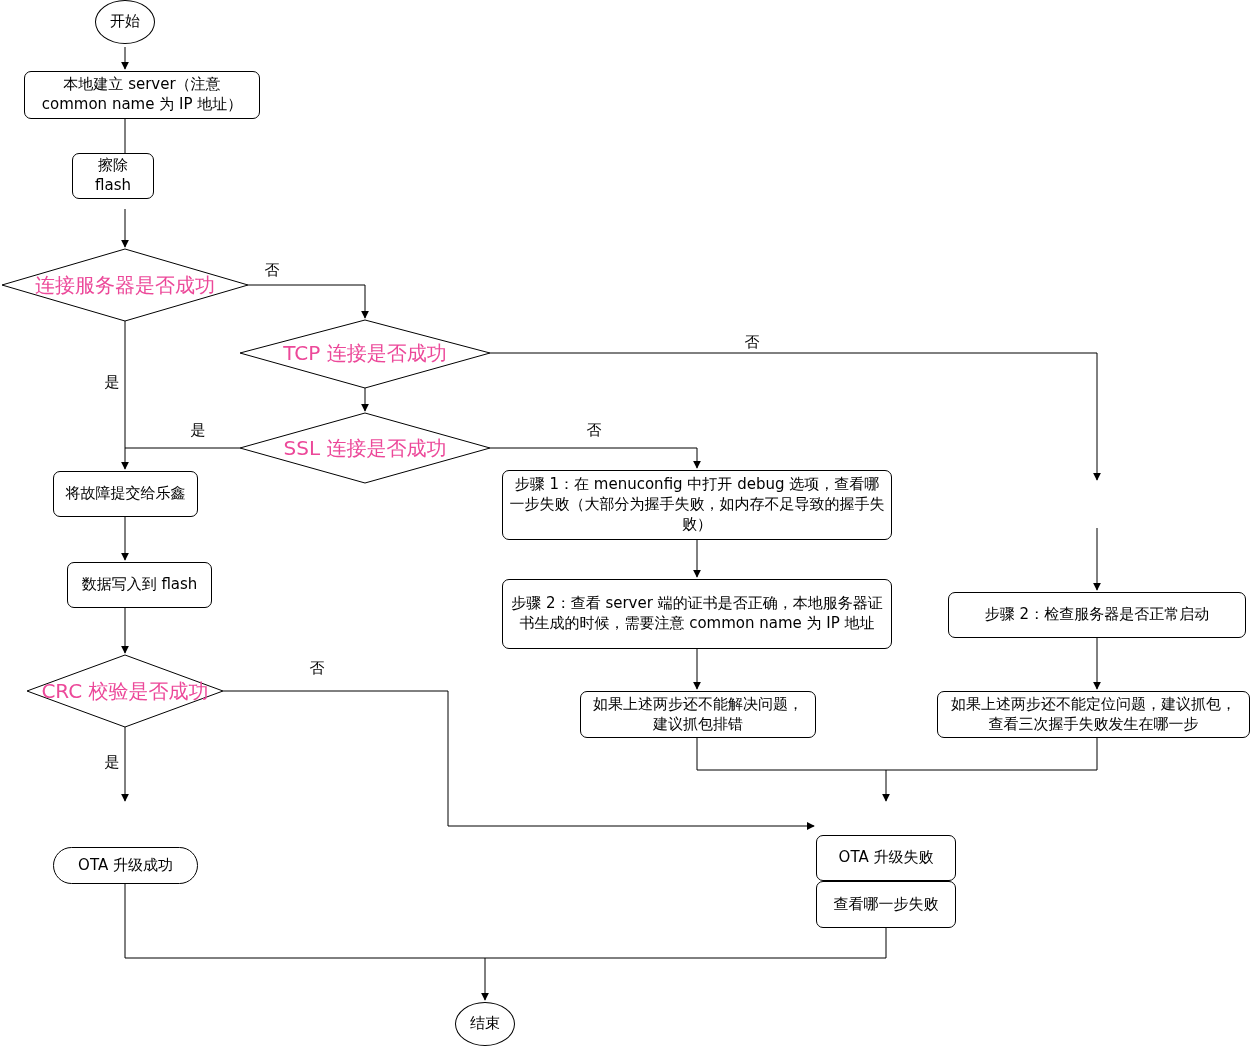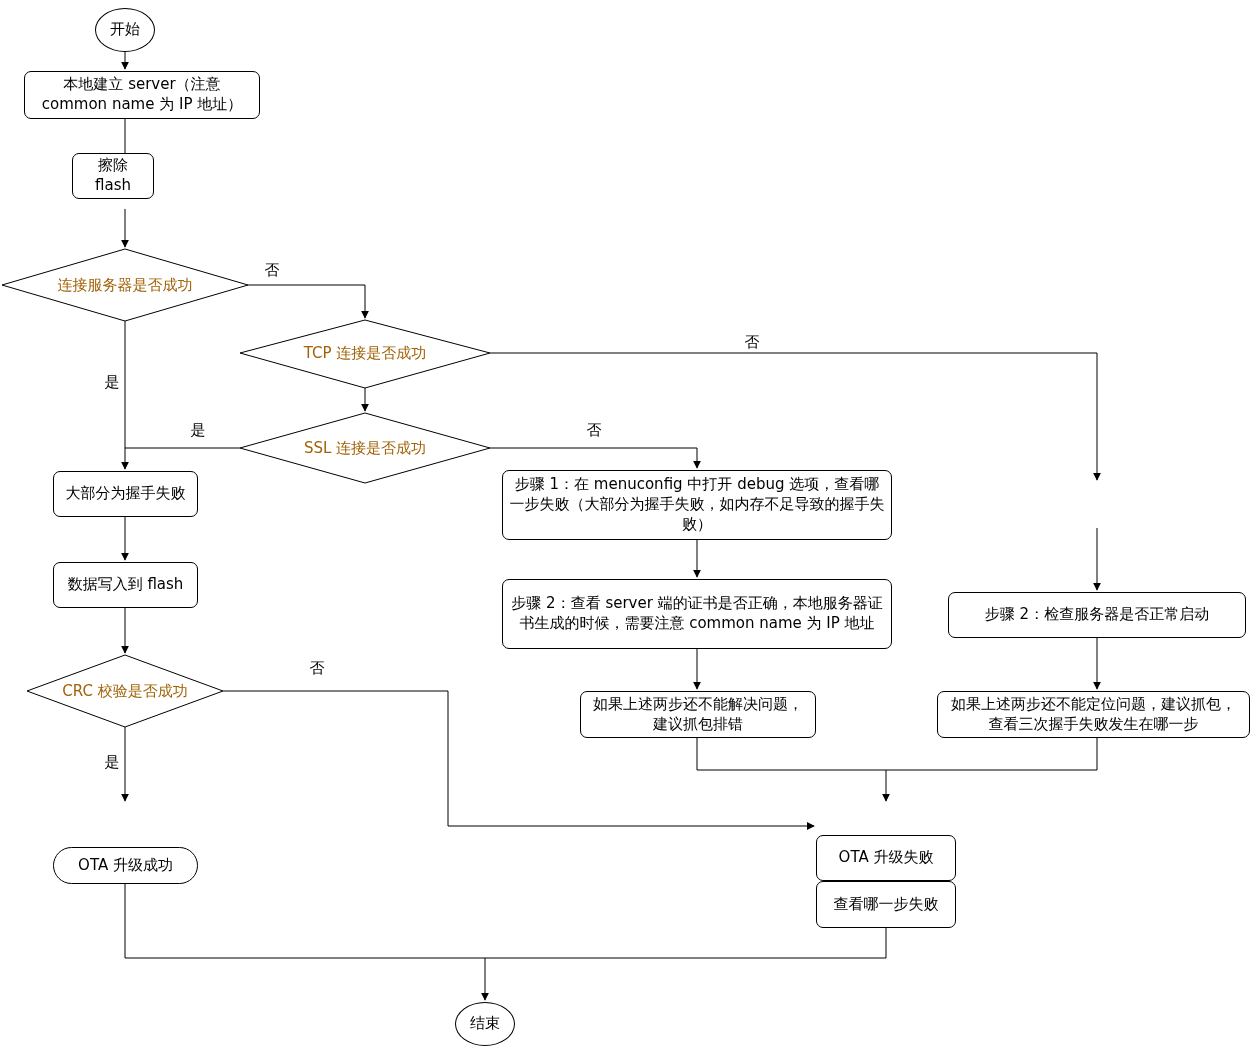--- a/index.html
+++ b/index.html
@@ -50,22 +50,22 @@
     padding: 2px 6px;
   }
   .terminal {
     background: #ffffff;
     border: 1px solid #000000;
     border-radius: 50%;
   }
   .diamond-label {
     position: absolute;
     transform: translate(-50%, -50%);
-    font-size: 15px;
-    color: #a16207;
+    font-size: 20px;
+    color: #ec4899;
     white-space: nowrap;
     text-align: center;
   }
   .edge-label {
     position: absolute;
     transform: translate(-50%, -50%);
     font-size: 15px;
     color: #000000;
     background: #ffffff;
     padding: 0 2px;
@@ -106,27 +106,27 @@
     <polyline class="edge" points="886,848 886,879" marker-end="url(#arrow)"></polyline>
     <polyline class="edge" points="125,848 125,958 485,958 485,1000" marker-end="url(#arrow)"></polyline>
     <polyline class="edge" points="886,928 886,958 485,958"></polyline>
 
     <polygon class="shape" points="125,249 248,285 125,321 2,285"></polygon>
     <polygon class="shape" points="365,320 490,353 365,388 240,353"></polygon>
     <polygon class="shape" points="365,413 490,448 365,483 240,448"></polygon>
     <polygon class="shape" points="125,655 223,691 125,727 27,691"></polygon>
   </svg>
 
-  <div class="node terminal" style="left:95px; top:8px; width:60px; height:44px;">开始</div>
+  <div class="node terminal" style="left:95px; top:0; width:60px; height:44px;">开始</div>
   <div class="node terminal" style="left:455px; top:1002px; width:60px; height:44px;">结束</div>
 
   <div class="node box" style="left:24px; top:71px; width:236px; height:48px;">本地建立 server（注意 common name 为 IP 地址）</div>
   <div class="node box" style="left:72px; top:153px; width:82px; height:46px;">擦除 flash</div>
-  <div class="node box" style="left:53px; top:471px; width:145px; height:46px;">大部分为握手失败</div>
-  <div class="node box" style="left:53px; top:562px; width:145px; height:46px;">数据写入到 flash</div>
+  <div class="node box" style="left:53px; top:471px; width:145px; height:46px;">将故障提交给乐鑫</div>
+  <div class="node box" style="left:67px; top:562px; width:145px; height:46px;">数据写入到 flash</div>
   <div class="node box" style="left:53px; top:847px; width:145px; height:37px;border-radius:21px;">OTA 升级成功</div>
   <div class="node box" style="left:502px; top:470px; width:390px; height:70px;">步骤 1：在 menuconfig 中打开 debug 选项，查看哪一步失败（大部分为握手失败，如内存不足导致的握手失败）</div>
   <div class="node box" style="left:502px; top:579px; width:390px; height:70px;">步骤 2：查看 server 端的证书是否正确，本地服务器证书生成的时候，需要注意 common name 为 IP 地址</div>
   <div class="node box" style="left:580px; top:691px; width:236px; height:47px;">如果上述两步还不能解决问题，建议抓包排错</div>
   <div class="node box" style="left:948px; top:592px; width:298px; height:46px;">步骤 2：检查服务器是否正常启动</div>
   <div class="node box" style="left:937px; top:691px; width:313px; height:47px;">如果上述两步还不能定位问题，建议抓包，查看三次握手失败发生在哪一步</div>
   <div class="node box" style="left:816px; top:803px; width:140px; height:46px;margin-top:32px;">OTA 升级失败</div>
   <div class="node box" style="left:816px; top:881px; width:140px; height:47px;">查看哪一步失败</div>
 
   <div class="diamond-label" style="left:125px; top:285px;">连接服务器是否成功</div>

